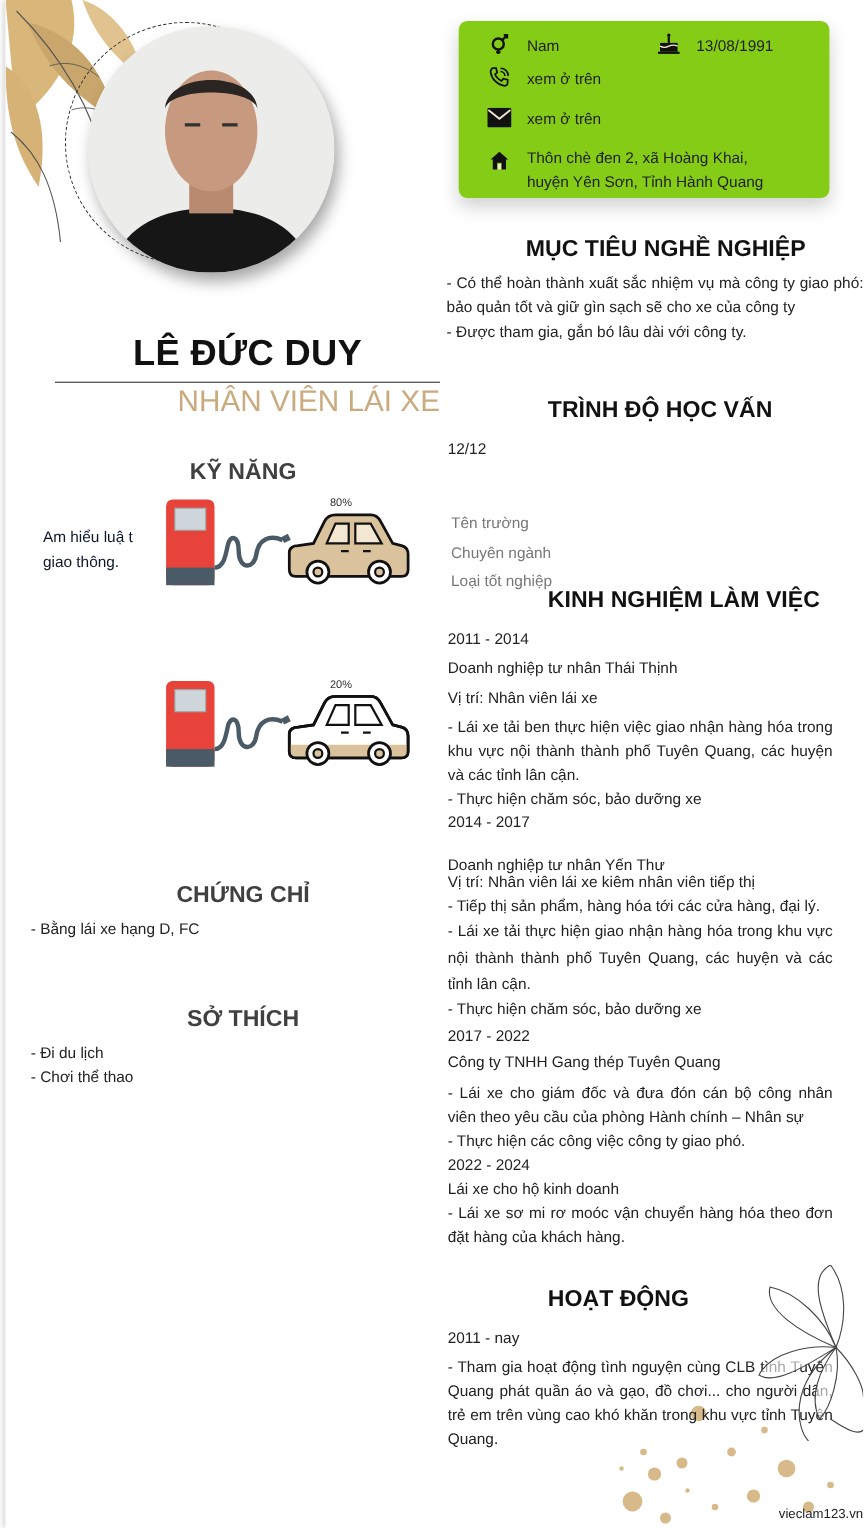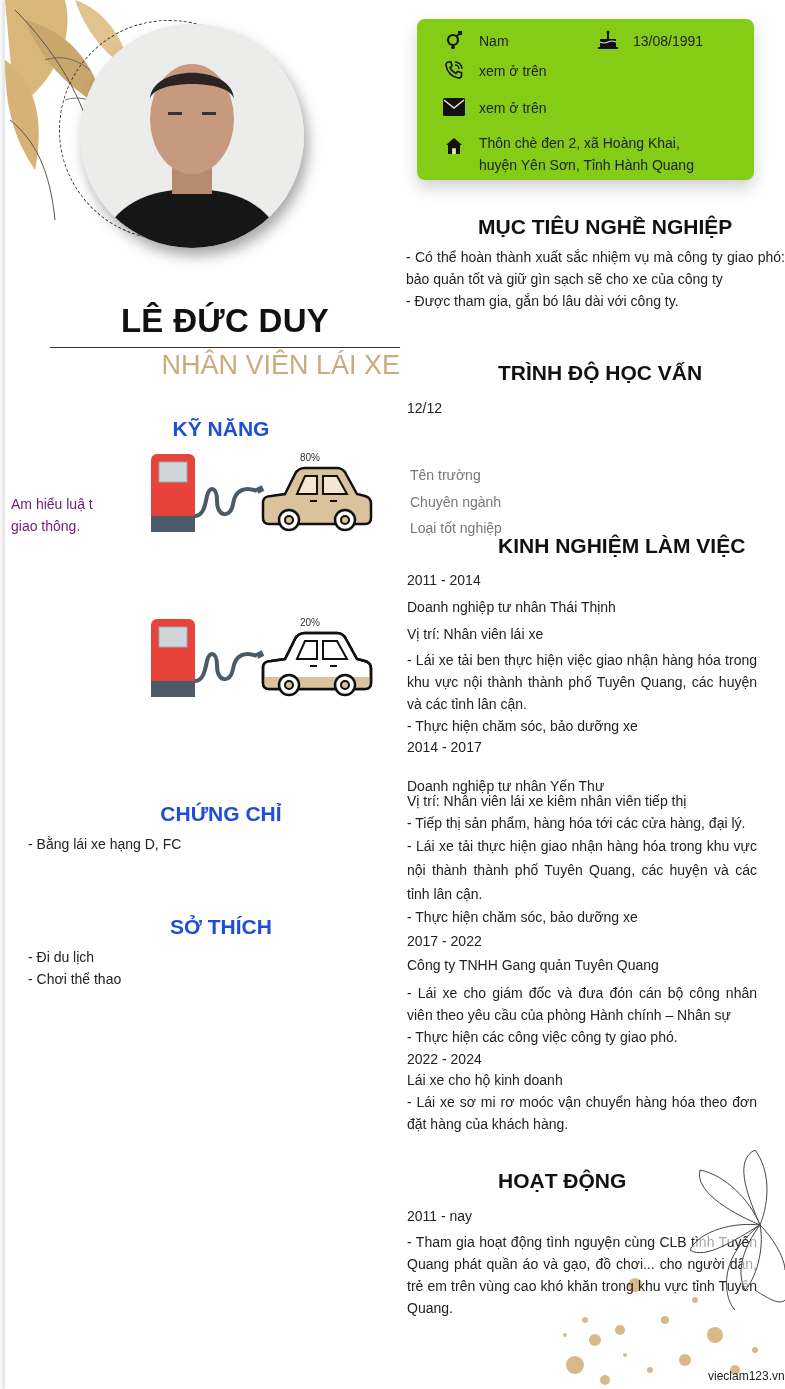--- a/index.html
+++ b/index.html
@@ -17,24 +17,24 @@
   
   .contact { position: absolute; left: 412px; top: 19px; width: 337px; height: 161px; background: #84cc16; border-radius: 8px; box-shadow: 0 8px 16px rgba(0,0,0,0.18); }
   .c-row { position: absolute; display: flex; align-items: flex-start; font-size: 14px; color: #222; }
   .c-icon { width: 22px; height: 20px; margin-right: 14px; display: flex; align-items: center; justify-content: center; }
   .c-text { line-height: 22px; }
 
   .name { position: absolute; left: 45px; top: 302px; width: 350px; text-align: center; font-size: 33px; font-weight: bold; color: #111; letter-spacing: 0.3px; }
   .name-line { position: absolute; left: 45px; top: 347px; width: 350px; height: 1px; background: #333; }
   .job { position: absolute; left: 45px; top: 350px; width: 350px; text-align: right; font-size: 27px; color: #c9ab7f; }
 
-  .h-left { position: absolute; left: 20px; width: 392px; text-align: center; font-size: 21px; font-weight: bold; color: #1d4ed8; }
+  .h-left { position: absolute; left: 20px; width: 392px; text-align: center; font-size: 21px; font-weight: bold; color: #404040; }
   .h-right { position: absolute; font-size: 21px; font-weight: bold; color: #111; }
 
-  .skill-label { position: absolute; left: 6px; width: 110px; font-size: 14px; line-height: 22px; color: #701a75; margin-top: 16px; }
+  .skill-label { position: absolute; left: 34px; width: 110px; font-size: 14px; line-height: 22px; color: #0f172a; }
   .skill-graphic { position: absolute; left: 140px; width: 230px; height: 90px; }
   .pct { position: absolute; font-size: 10px; color: #333; }
 
   .txt { position: absolute; font-size: 14px; line-height: 22px; color: #222; }
   .just { text-align: justify; }
   .grey { color: #777; margin-top: 40px; }
 
   .flower { position: absolute; right: 0; top: 1150px; width: 110px; height: 160px; }
   .splash { position: absolute; left: 540px; top: 1240px; width: 240px; height: 150px; }
   .footer { position: absolute; left: 703px; top: 1369px; font-size: 12px; color: #222; }
@@ -203,21 +203,21 @@
   <div class="txt" style="left:402px; top:715px;">- Thực hiện chăm sóc, bảo dưỡng xe</div>
 
   <div class="txt" style="left:402px; top:736px;">2014 - 2017</div>
   <div class="txt" style="left:402px; top:763px;margin-top:12px;">Doanh nghiệp tư nhân Yến Thư</div>
   <div class="txt" style="left:402px; top:790px;">Vị trí: Nhân viên lái xe kiêm nhân viên tiếp thị</div>
   <div class="txt" style="left:402px; top:812px;">- Tiếp thị sản phẩm, hàng hóa tới các cửa hàng, đại lý.</div>
   <div class="txt just" style="left:402px; top:834px; width:350px; line-height:24px;">- Lái xe tải thực hiện giao nhận hàng hóa trong khu vực nội thành thành phố Tuyên Quang, các huyện và các tỉnh lân cận.</div>
   <div class="txt" style="left:402px; top:906px;">- Thực hiện chăm sóc, bảo dưỡng xe</div>
 
   <div class="txt" style="left:402px; top:930px;">2017 - 2022</div>
-  <div class="txt" style="left:402px; top:954px;">Công ty TNHH Gang quản Tuyên Quang</div>
+  <div class="txt" style="left:402px; top:954px;">Công ty TNHH Gang thép Tuyên Quang</div>
   <div class="txt just" style="left:402px; top:982px; width:350px;">- Lái xe cho giám đốc và đưa đón cán bộ công nhân viên theo yêu cầu của phòng Hành chính – Nhân sự</div>
   <div class="txt" style="left:402px; top:1026px;">- Thực hiện các công việc công ty giao phó.</div>
 
   <div class="txt" style="left:402px; top:1048px;">2022 - 2024</div>
   <div class="txt" style="left:402px; top:1069px;">Lái xe cho hộ kinh doanh</div>
   <div class="txt just" style="left:402px; top:1091px; width:350px;">- Lái xe sơ mi rơ moóc vận chuyển hàng hóa theo đơn đặt hàng của khách hàng.</div>
 
   <div class="h-right" style="left:493px; top:1169px;">HOẠT ĐỘNG</div>
   <div class="txt" style="left:402px; top:1205px;">2011 - nay</div>
 

